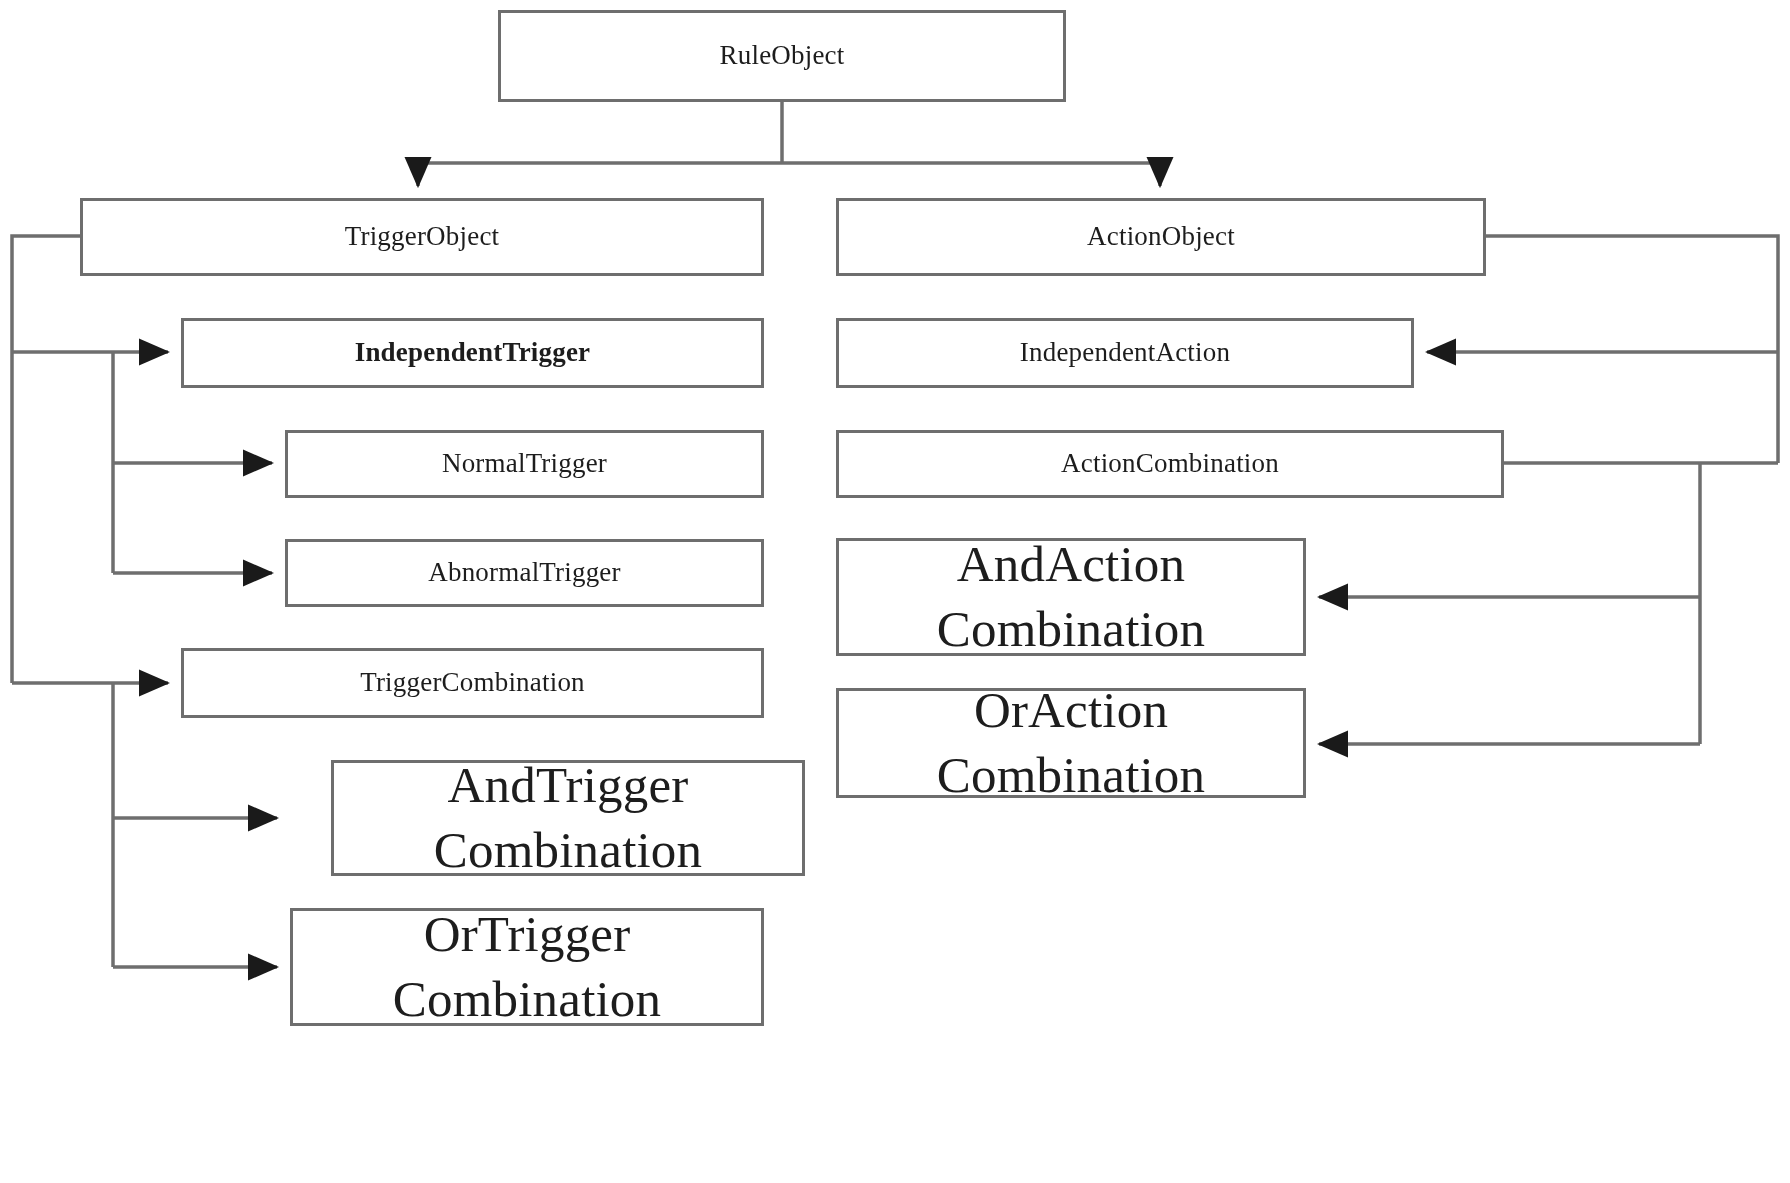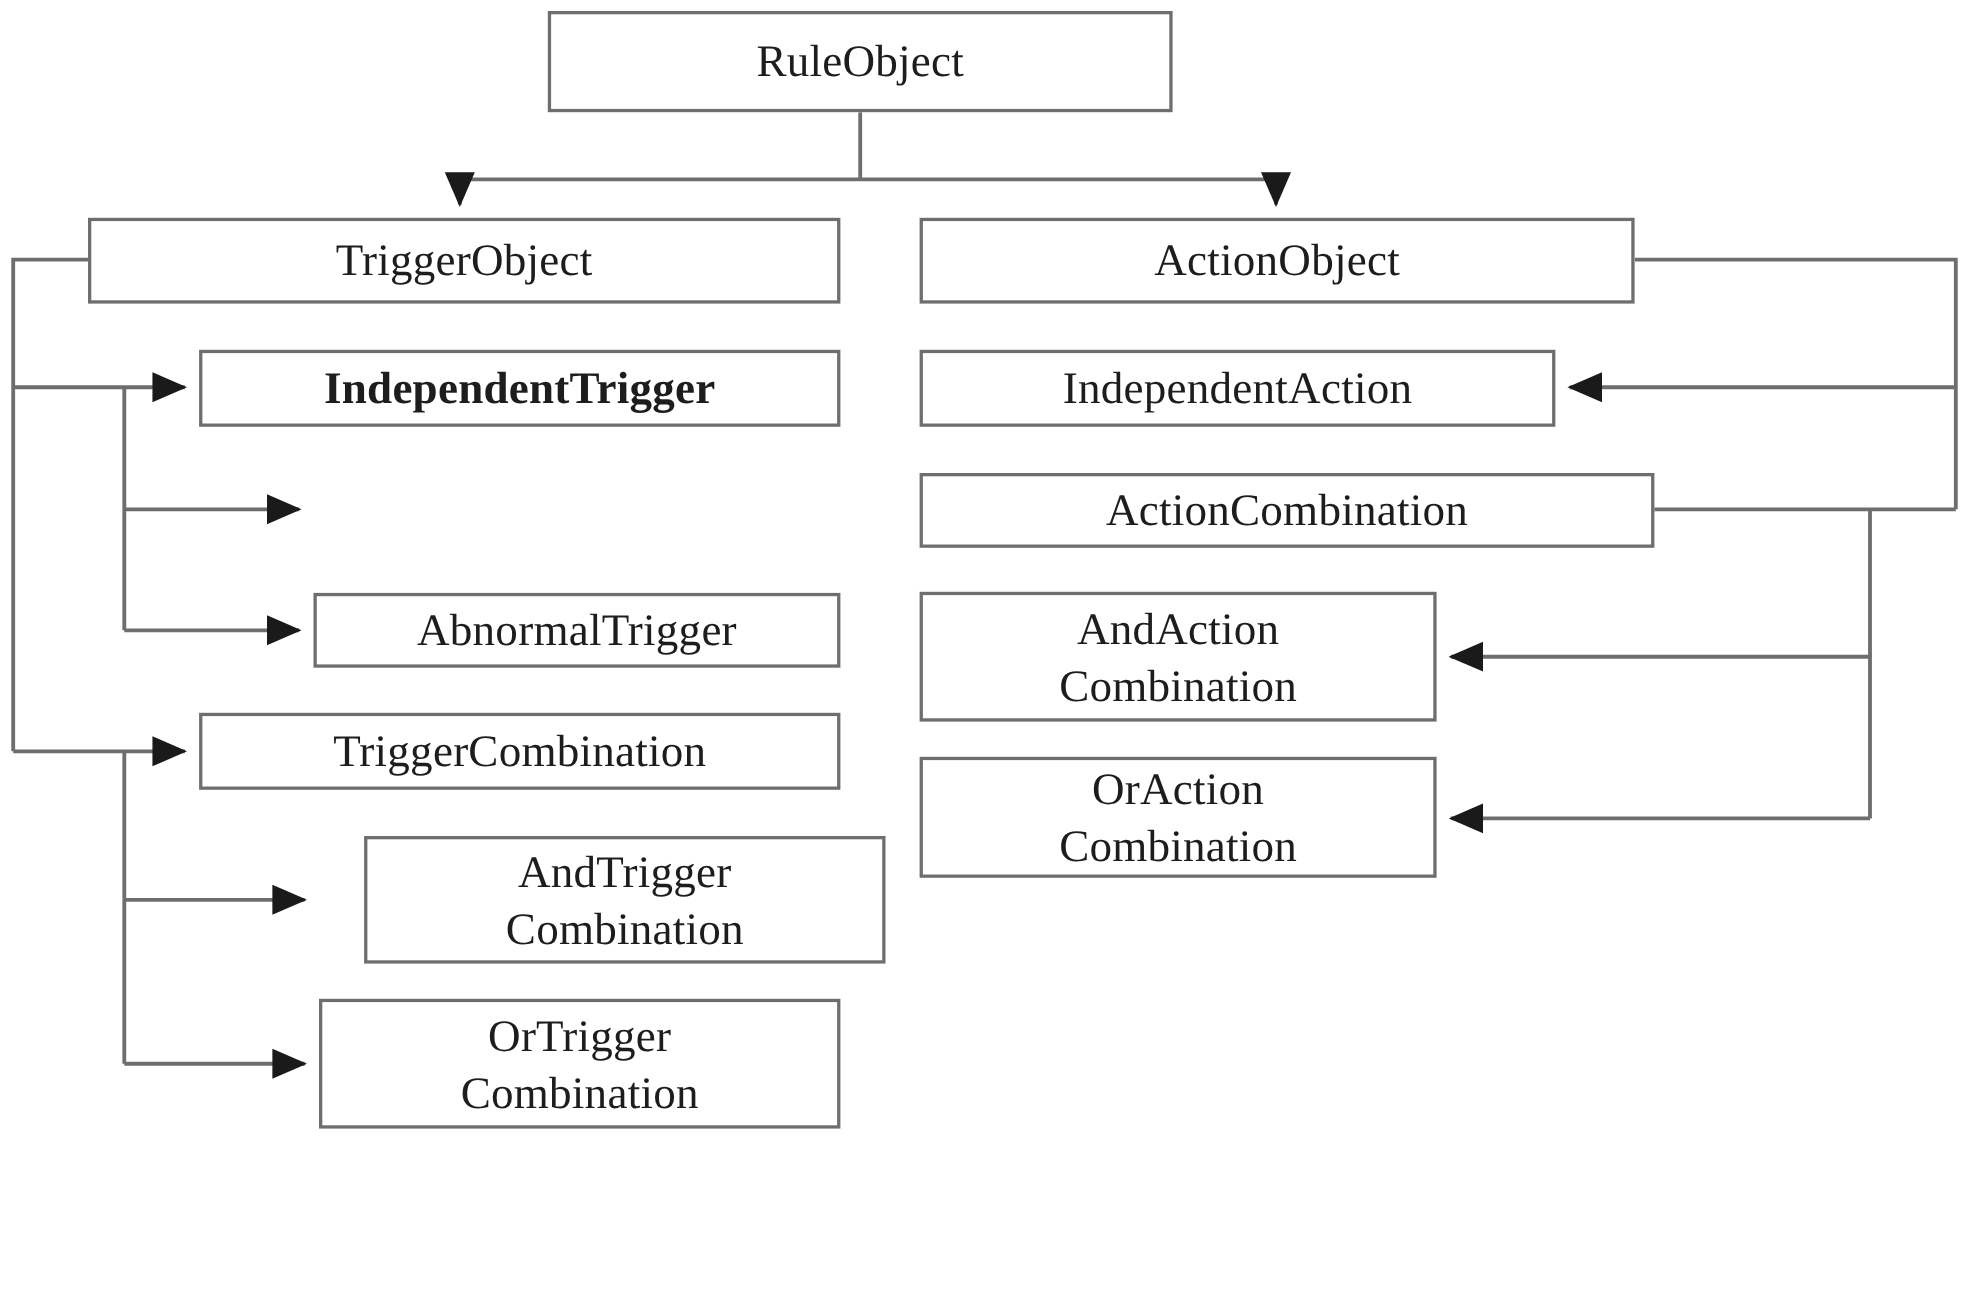--- a/index.html
+++ b/index.html
@@ -29,28 +29,28 @@
   .node {
     position: absolute;
     box-sizing: border-box;
     background: #ffffff;
     border: 3px solid #6e6e6e;
     display: flex;
     align-items: center;
     justify-content: center;
     text-align: center;
     color: #1d1d1d;
-    font-size: 41px;
+    font-size: 27px;
     line-height: 1.16;
     letter-spacing: 0.2px;
     white-space: pre-line;
     z-index: 2;
   }
   .node.two-line {
-    font-size: 41px;
+    font-size: 51px;
     line-height: 1.28;
   }
 </style>
 </head>
 <body>
 
 <div id="stage">
 
   <svg id="wires" viewBox="0 0 1790 1183" xmlns="http://www.w3.org/2000/svg">
     <defs>
@@ -103,20 +103,23 @@
   </div>
 
   <div class="node" style="left:181px; top:318px; width:583px; height:70px;font-weight:bold;">
     <span>IndependentTrigger</span>
   </div>
 
   <div class="node" style="left:836px; top:318px; width:578px; height:70px;">
     <span>IndependentAction</span>
   </div>
 
+  <div class="node" style="left:285px; top:430px; width:479px; height:68px;">
+    <span>NormalTrigger</span>
+  </div>
 
   <div class="node" style="left:836px; top:430px; width:668px; height:68px;">
     <span>ActionCombination</span>
   </div>
 
   <div class="node" style="left:285px; top:539px; width:479px; height:68px;">
     <span>AbnormalTrigger</span>
   </div>
 
   <div class="node two-line" style="left:836px; top:538px; width:470px; height:118px;">

